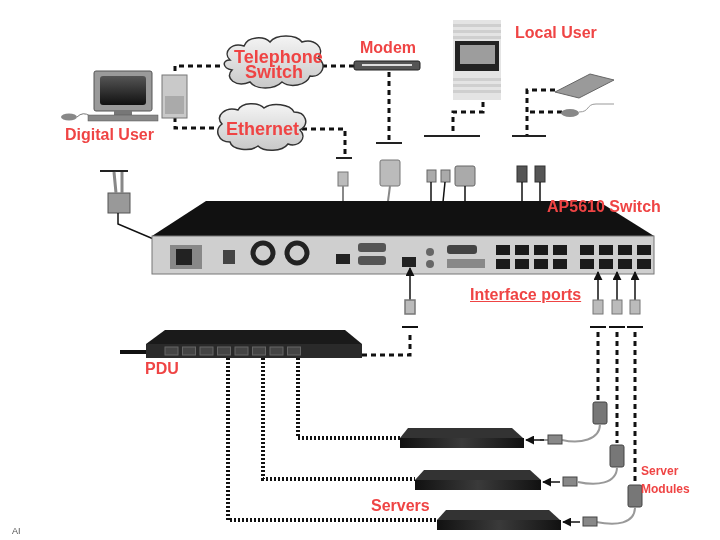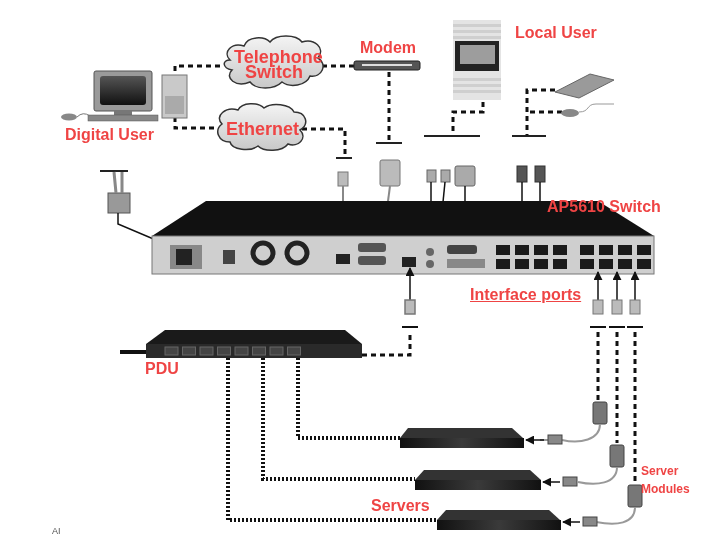--- a/index.html
+++ b/index.html
@@ -3,21 +3,21 @@
 <meta charset="utf-8">
 <style>
   html, body { margin:0; padding:0; background:#ffffff; }
   body { width:720px; height:540px; position:relative; overflow:hidden;
          font-family:"Liberation Sans", sans-serif; }
   #stage { position:absolute; left:0; top:0; width:720px; height:540px; }
   .lbl { position:absolute; font-family:"Liberation Sans", sans-serif; font-weight:bold;
          color:#ef4444; white-space:nowrap; }
   .lbl-big { font-size:16px; }
   .lbl-mid { font-size:18px; text-align:center; line-height:15px; }
-  .lbl-small { font-size:9px; color:#555; font-weight:normal;margin-left:40px; }
+  .lbl-small { font-size:9px; color:#555; font-weight:normal; }
 </style>
 </head>
 <body>
 
 <svg id="stage" viewBox="0 0 720 540" xmlns="http://www.w3.org/2000/svg">
   <defs>
     <linearGradient id="screenGrad" x1="0" y1="0" x2="0" y2="1">
       <stop offset="0" stop-color="#555"></stop>
         <stop offset="1" stop-color="#111"></stop>
     </linearGradient>

